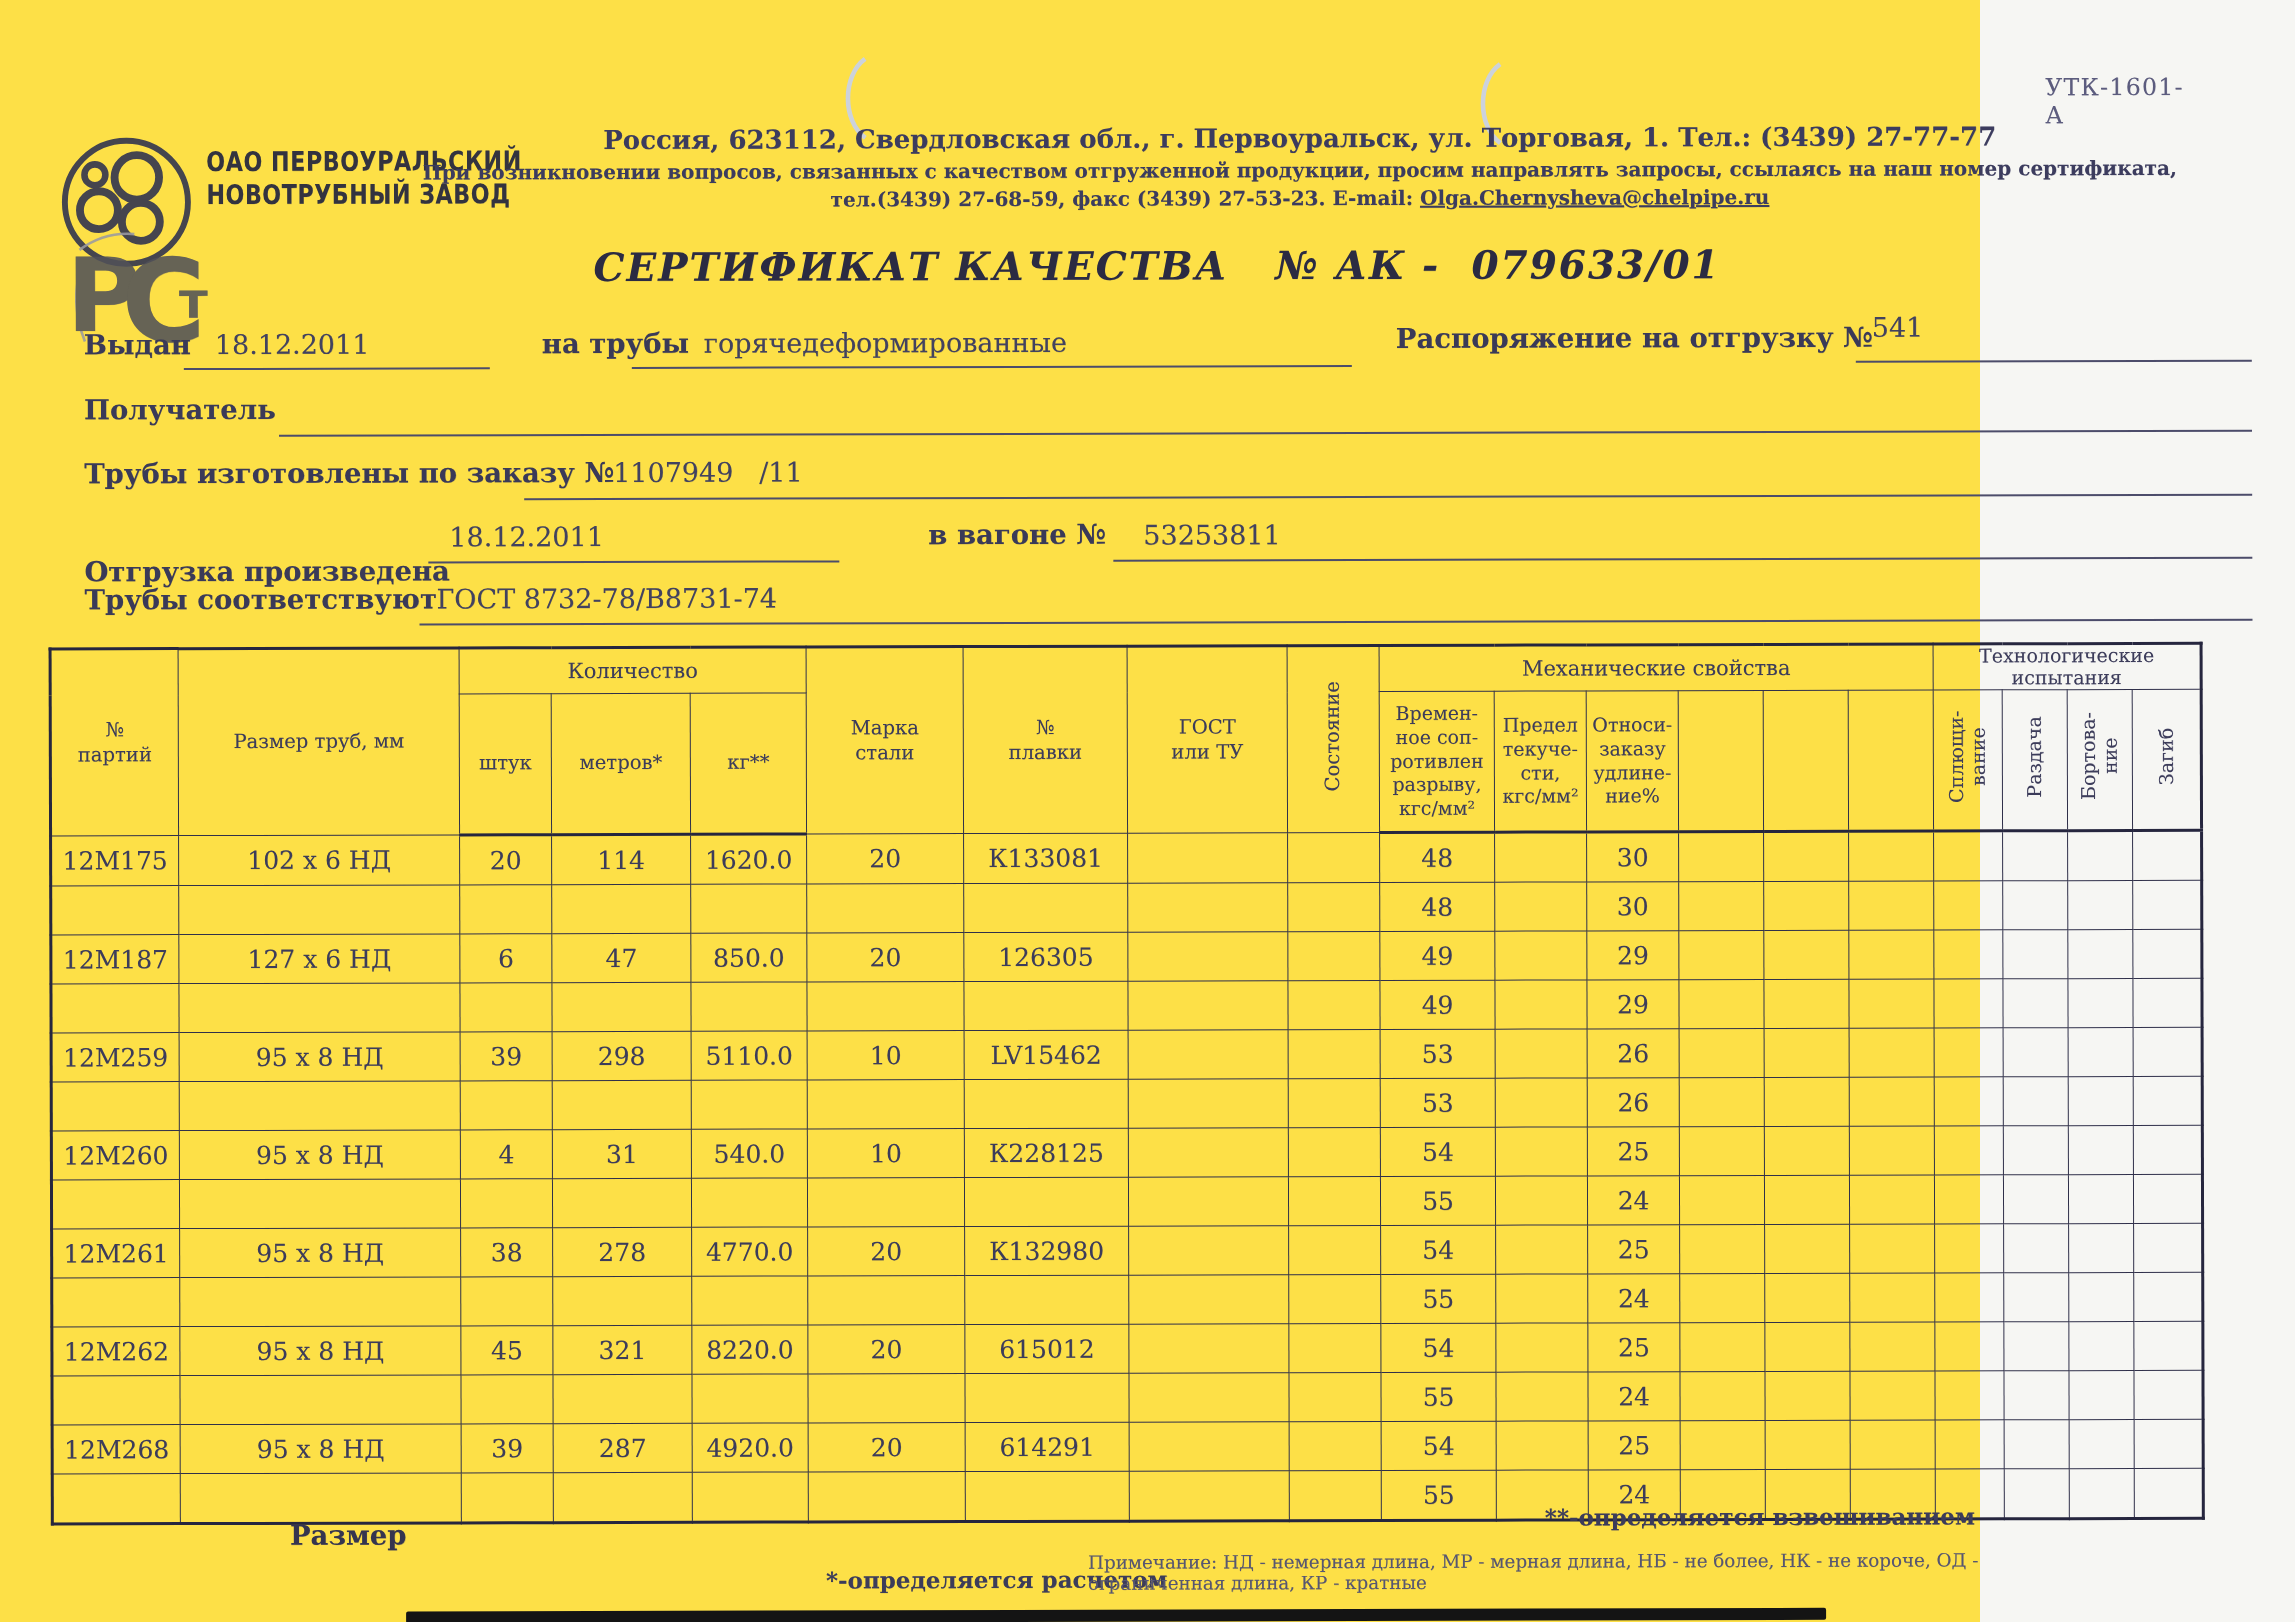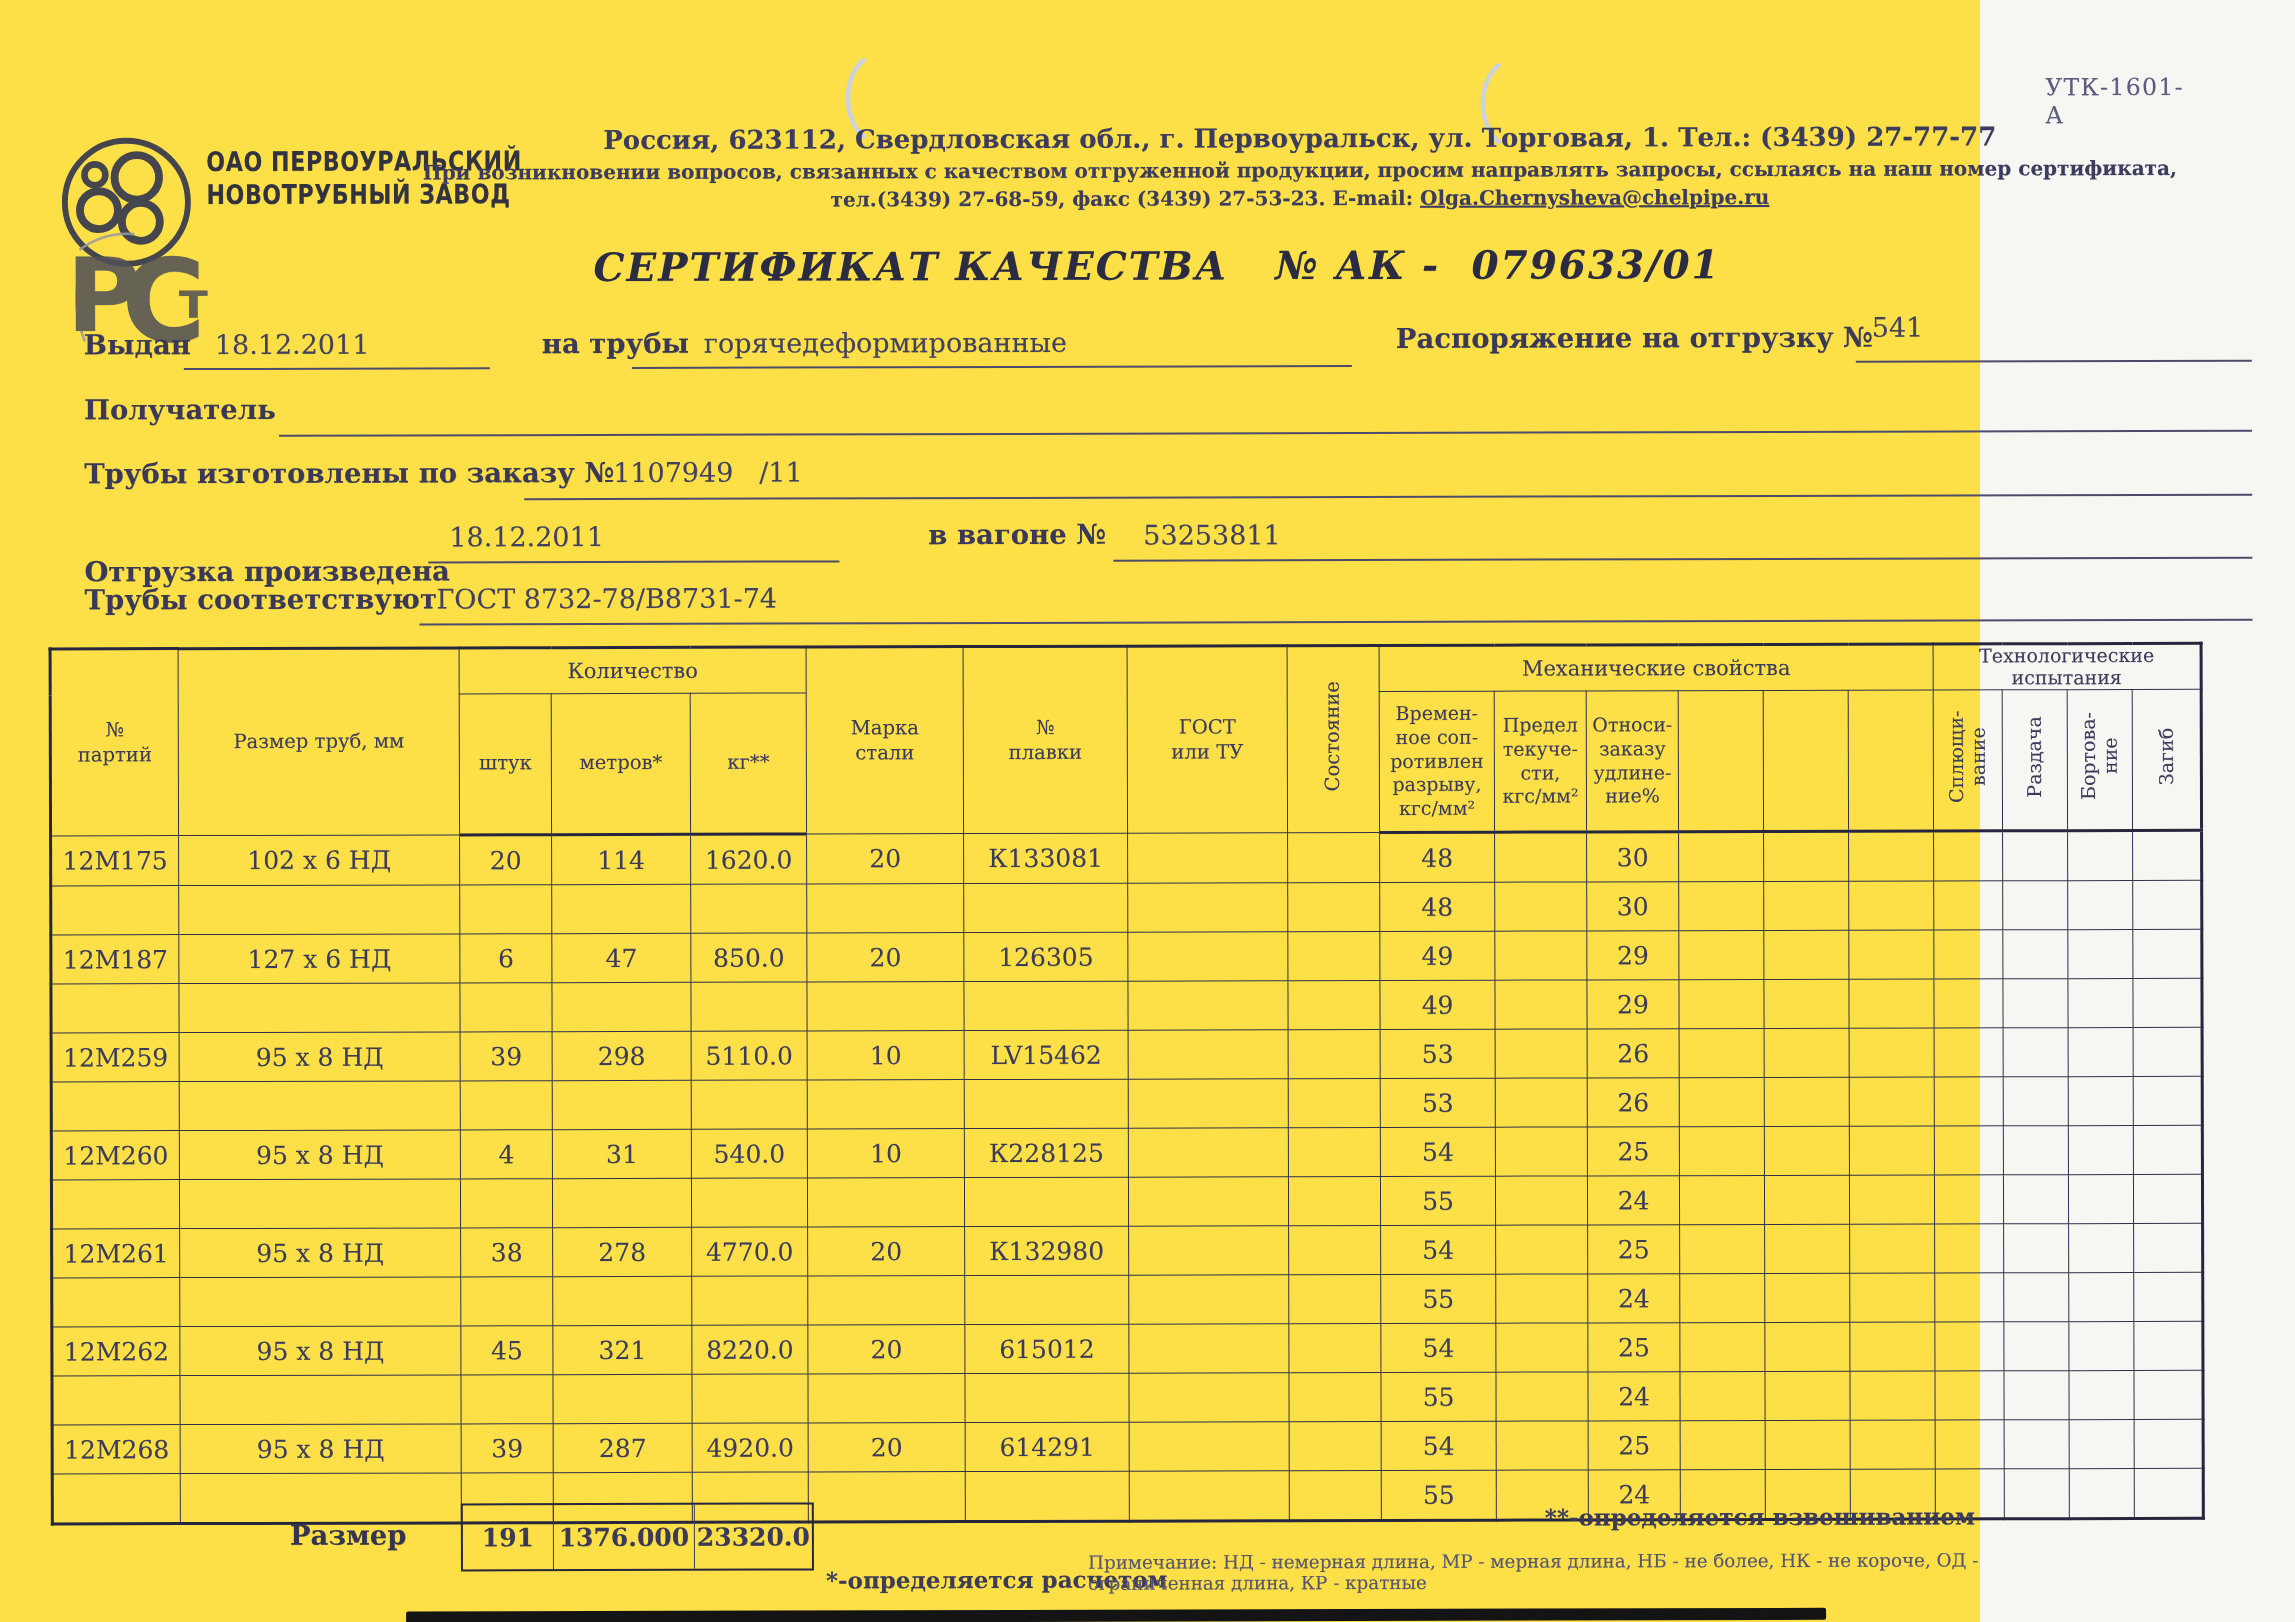--- a/index.html
+++ b/index.html
@@ -496,25 +496,20 @@
             <td></td>
             <td></td>
             <td></td>
             <td></td>
             <td></td>
           </tr>
         </tbody>
   </table>
 
   <div class="abs itogo">Размер</div>
-  <div class="abs totals-box">
-    <div class="cell c1">191</div>
-    <div class="cell c2">1376.000</div>
-    <div class="cell c3">23320.0</div>
-  </div>
 
   <div class="abs fn-calc">*-определяется расчетом</div>
   <div class="abs fn-weigh">**-определяется взвешиванием</div>
   <div class="abs fn-note">Примечание: НД - немерная длина, МР - мерная длина, НБ - не более, НК - не короче, ОД - ограниченная длина, КР - кратные</div>
 
   <div class="abs bottom-strip"></div>
 
  </div>
 </div>
 

